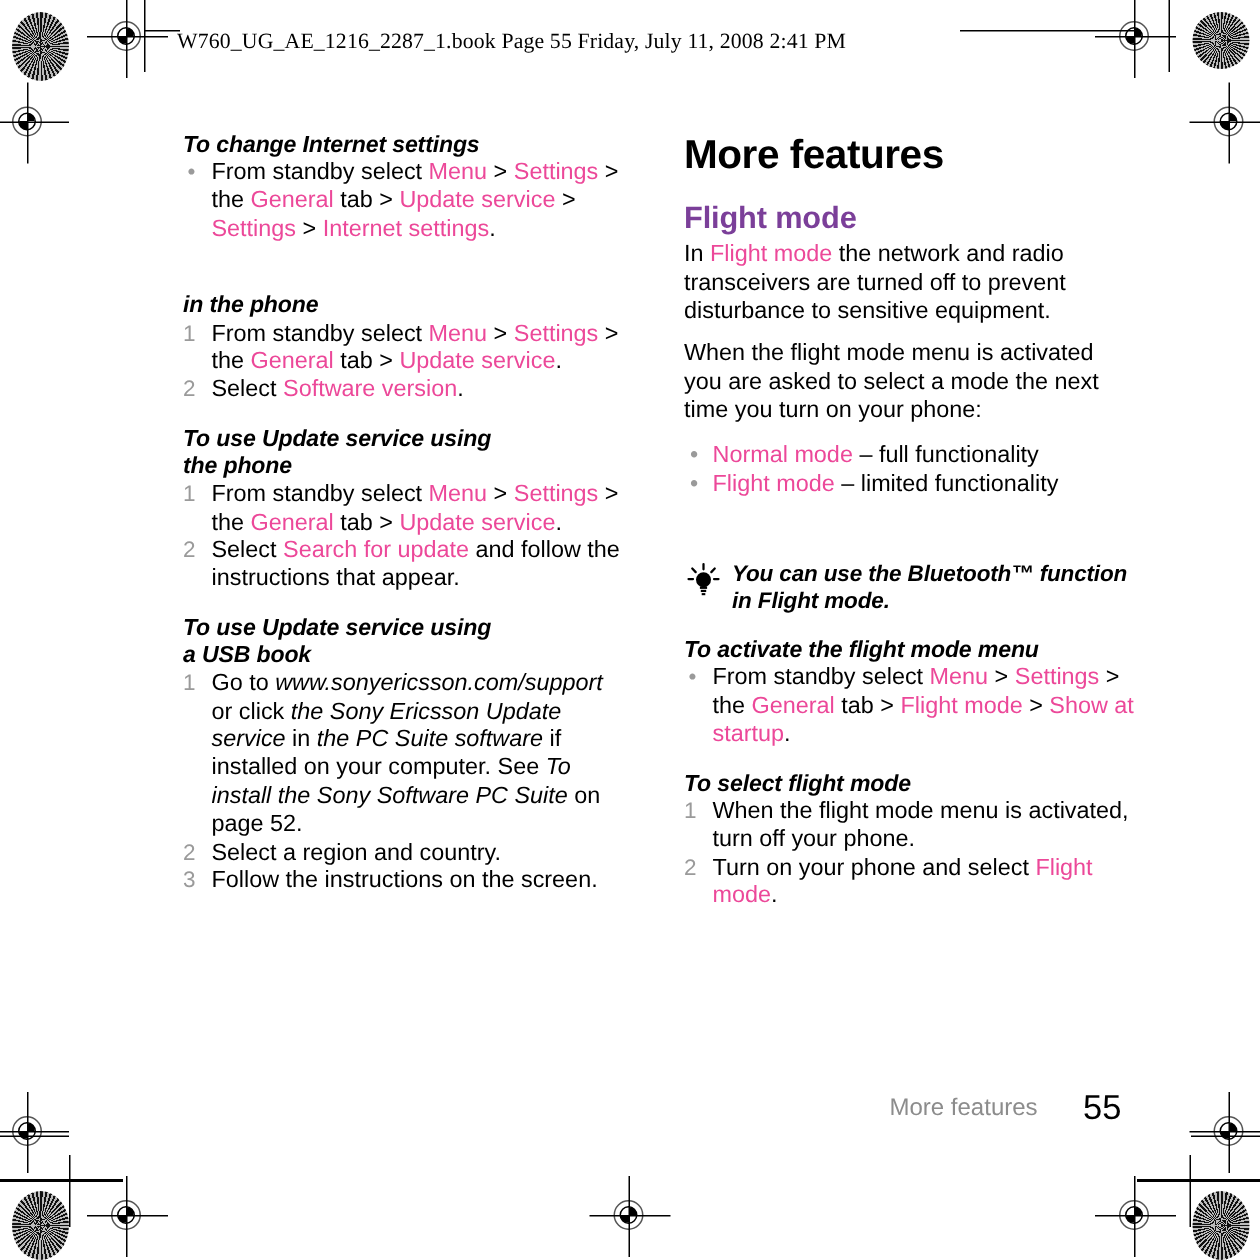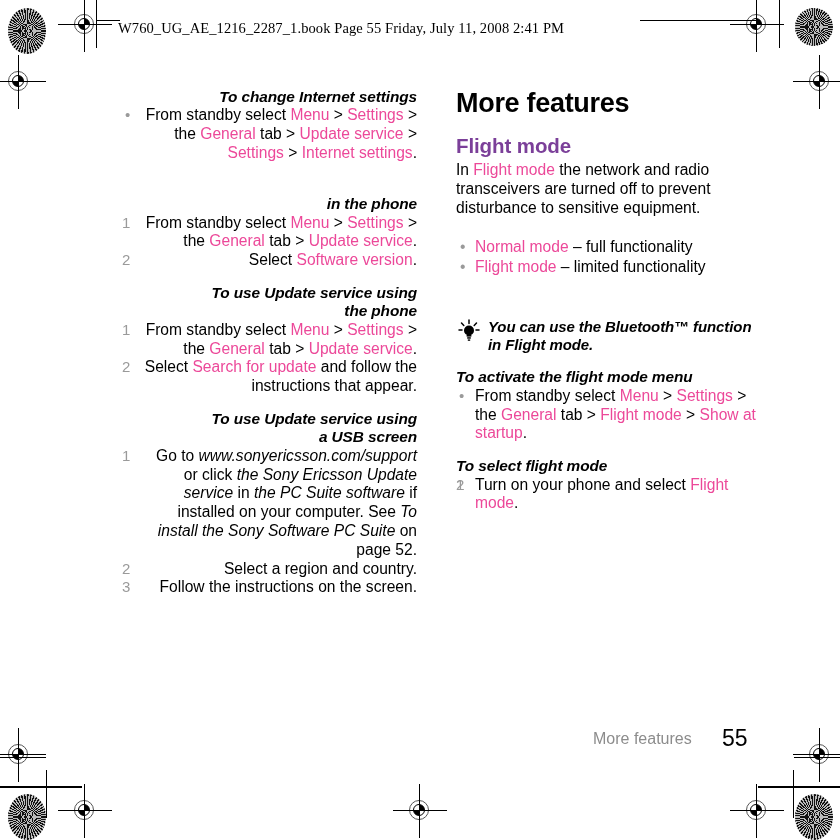--- a/index.html
+++ b/index.html
@@ -107,21 +107,21 @@
   }
 
   
   .col {
     position: absolute;
     top: 88px;
     width: 295px;
     font-size: 15.6px;
     line-height: 18.6px;
   }
-  .col.left  { left: 122px; text-align: right; }
+  .col.left  { left: 122px; }
   .col.right { left: 456px; width: 300px; }
 
   h1.chapter {
     font-size: 27px;
     font-weight: bold;
     margin: 0 0 16px 0;
     letter-spacing: -0.3px;
     line-height: 30px;
   }
   h2.section {
@@ -346,21 +346,21 @@
     <li>
       <span class="num">1</span><span>From standby select </span><span class="ui">Menu</span><span> &gt; </span><span class="ui">Settings</span><span> &gt; the </span><span class="ui">General</span><span> tab &gt; </span><span class="ui">Update service</span><span>.</span>
     </li>
     <li>
       <span class="num">2</span><span>Select </span><span class="ui">Search for update</span><span> and follow the instructions that appear.</span>
     </li>
   </ol>
 
   <div class="gap-md"></div>
 
-  <h3 class="proc"><span>To use Update service using</span><br><span>a USB screen</span></h3>
+  <h3 class="proc"><span>To use Update service using</span><br><span>a USB book</span></h3>
   <ol class="steps">
     <li>
       <span class="num">1</span><span>Go to </span><span class="it">www.sonyericsson.com/support</span><span> or click </span><span class="it">the Sony Ericsson Update service</span><span> in </span><span class="it">the PC Suite software</span><span> if installed on your computer. See </span><span class="it">To install the Sony Software PC Suite</span><span> on page 52.</span>
     </li>
     <li>
       <span class="num">2</span><span>Select a region and country.</span>
     </li>
     <li>
       <span class="num">3</span><span>Follow the instructions on the screen.</span>
     </li>
@@ -370,20 +370,21 @@
 <div class="col right">
 
   <h1 class="chapter">More features</h1>
 
   <h2 class="section">Flight mode</h2>
 
   <p class="body"><span>In </span><span class="ui">Flight mode</span><span> the network and radio transceivers are turned off to prevent disturbance to sensitive equipment.</span></p>
 
   <div class="gap-sm"></div>
 
+  <p class="body">When the flight mode menu is activated you are asked to select a mode the next time you turn on your phone:</p>
 
   <div class="gap-sm"></div>
 
   <ul class="inline-bullets">
     <li>
       <span class="bul">•</span><span class="ui">Normal mode</span><span> – full functionality</span>
     </li>
     <li>
       <span class="bul">•</span><span class="ui">Flight mode</span><span> – limited functionality</span>
     </li>
@@ -417,21 +418,21 @@
     <li>
       <span class="bul">•</span><span>From standby select </span><span class="ui">Menu</span><span> &gt; </span><span class="ui">Settings</span><span> &gt; the </span><span class="ui">General</span><span> tab &gt; </span><span class="ui">Flight mode</span><span> &gt; </span><span class="ui">Show at startup</span><span>.</span>
     </li>
   </ul>
 
   <div class="gap-md"></div>
 
   <h3 class="proc">To select flight mode</h3>
   <ol class="steps">
     <li>
-      <span class="num">1</span>
+      <span class="num">1</span><span>When the flight mode menu is activated, turn off your phone.</span>
     </li>
     <li>
       <span class="num">2</span><span>Turn on your phone and select </span><span class="ui">Flight mode</span><span>.</span>
     </li>
   </ol>
 </div>
 
 <div class="footer">
   <span class="chap">More features</span>
   <span class="pageno">55</span>

